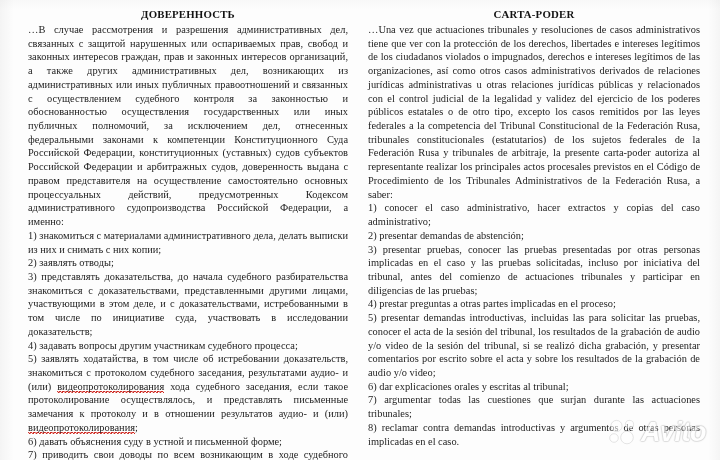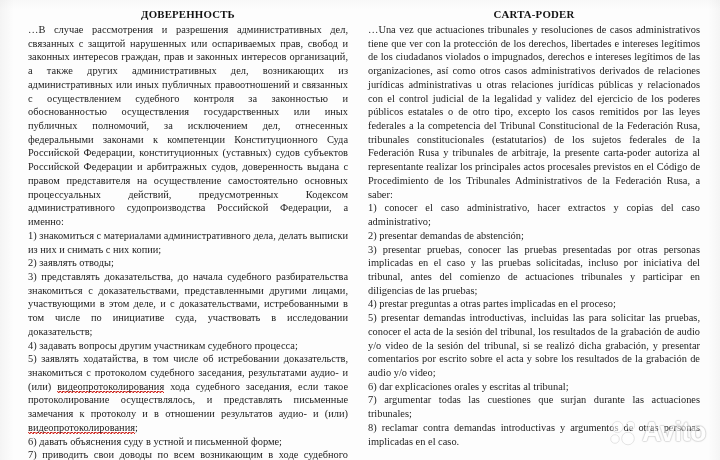--- a/index.html
+++ b/index.html
@@ -80,25 +80,26 @@
     background-size: 3.4px 2.4px;
     background-position: left bottom 0px;
     padding-bottom: 1.5px;
   }
   
   #watermark {
     position: absolute;
     right: 14px;
     bottom: 14px;
     display: flex;
-    align-items: flex-end;
+    align-items: flex-start;
     gap: 3px;
     opacity: 0.55;
     pointer-events: none;
     user-select: none;
+    font-style: italic;
   }
   #watermark svg { display: block; }
   #watermark .wm-text {
     font-family: "Liberation Sans", "DejaVu Sans", sans-serif;
     font-weight: bold;
     font-size: 27px;
     line-height: 27px;
     color: #ffffff;
     text-shadow:
        0 0 1px rgba(160,160,160,0.85),

